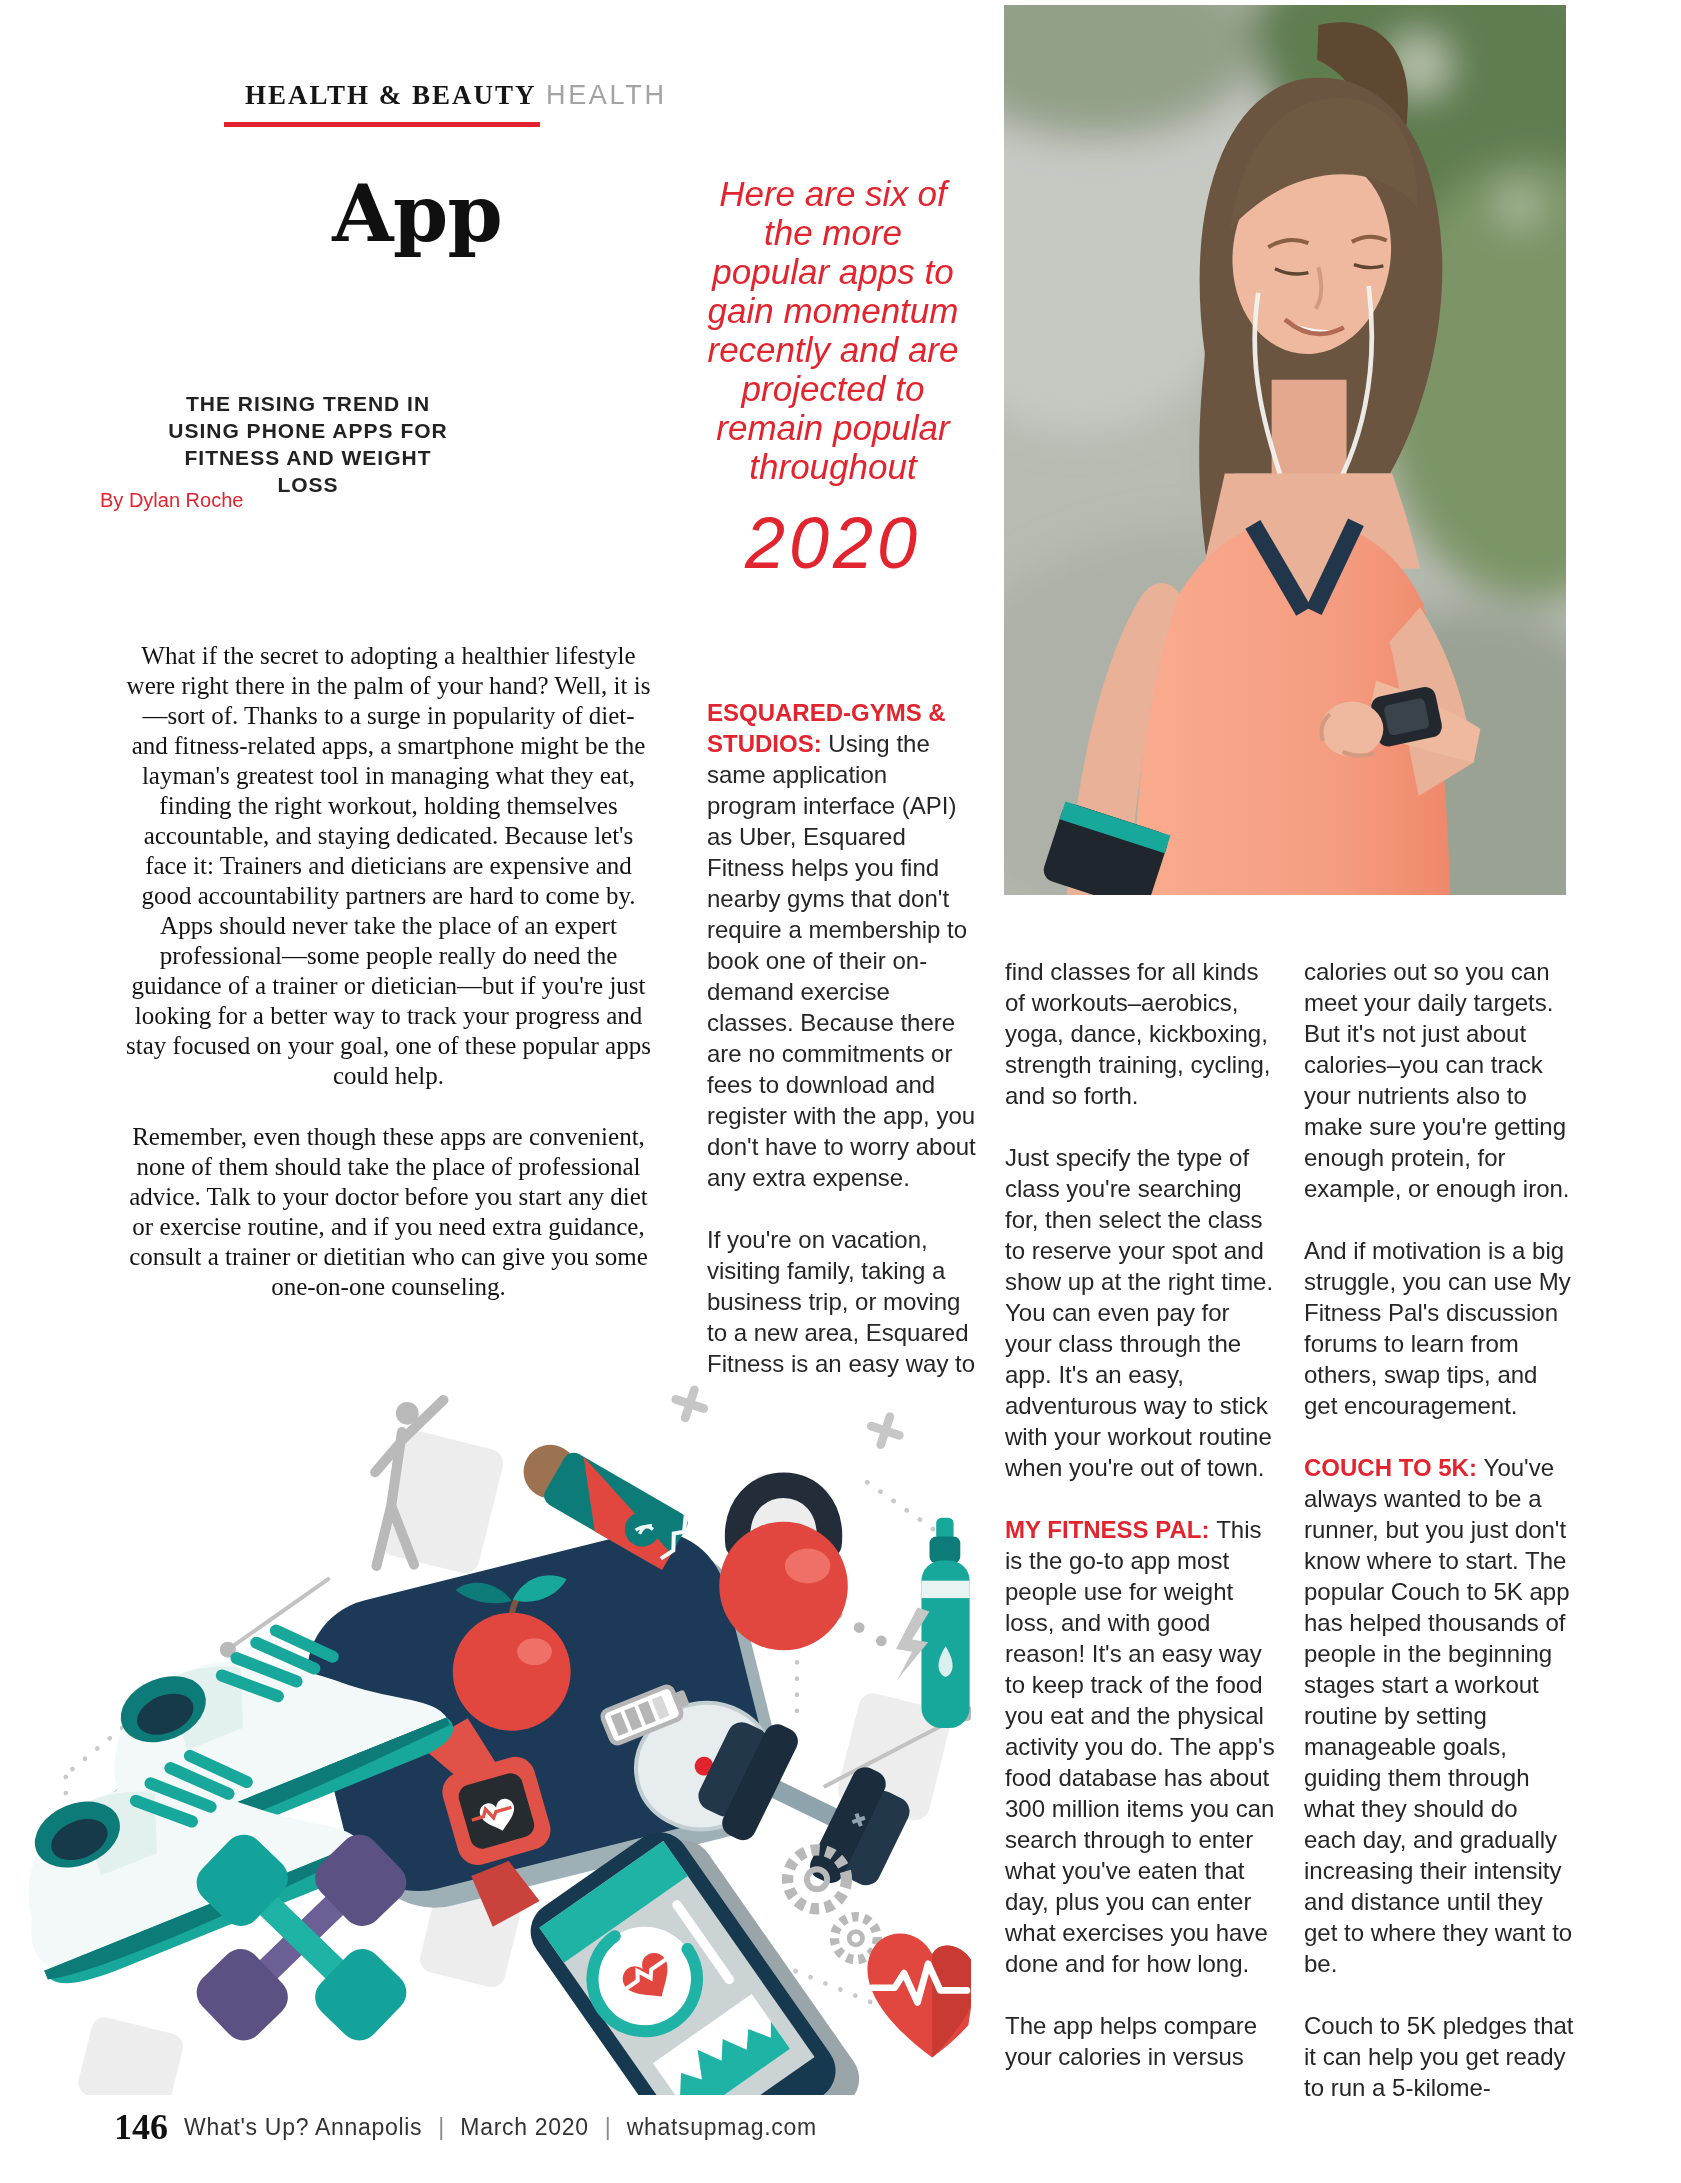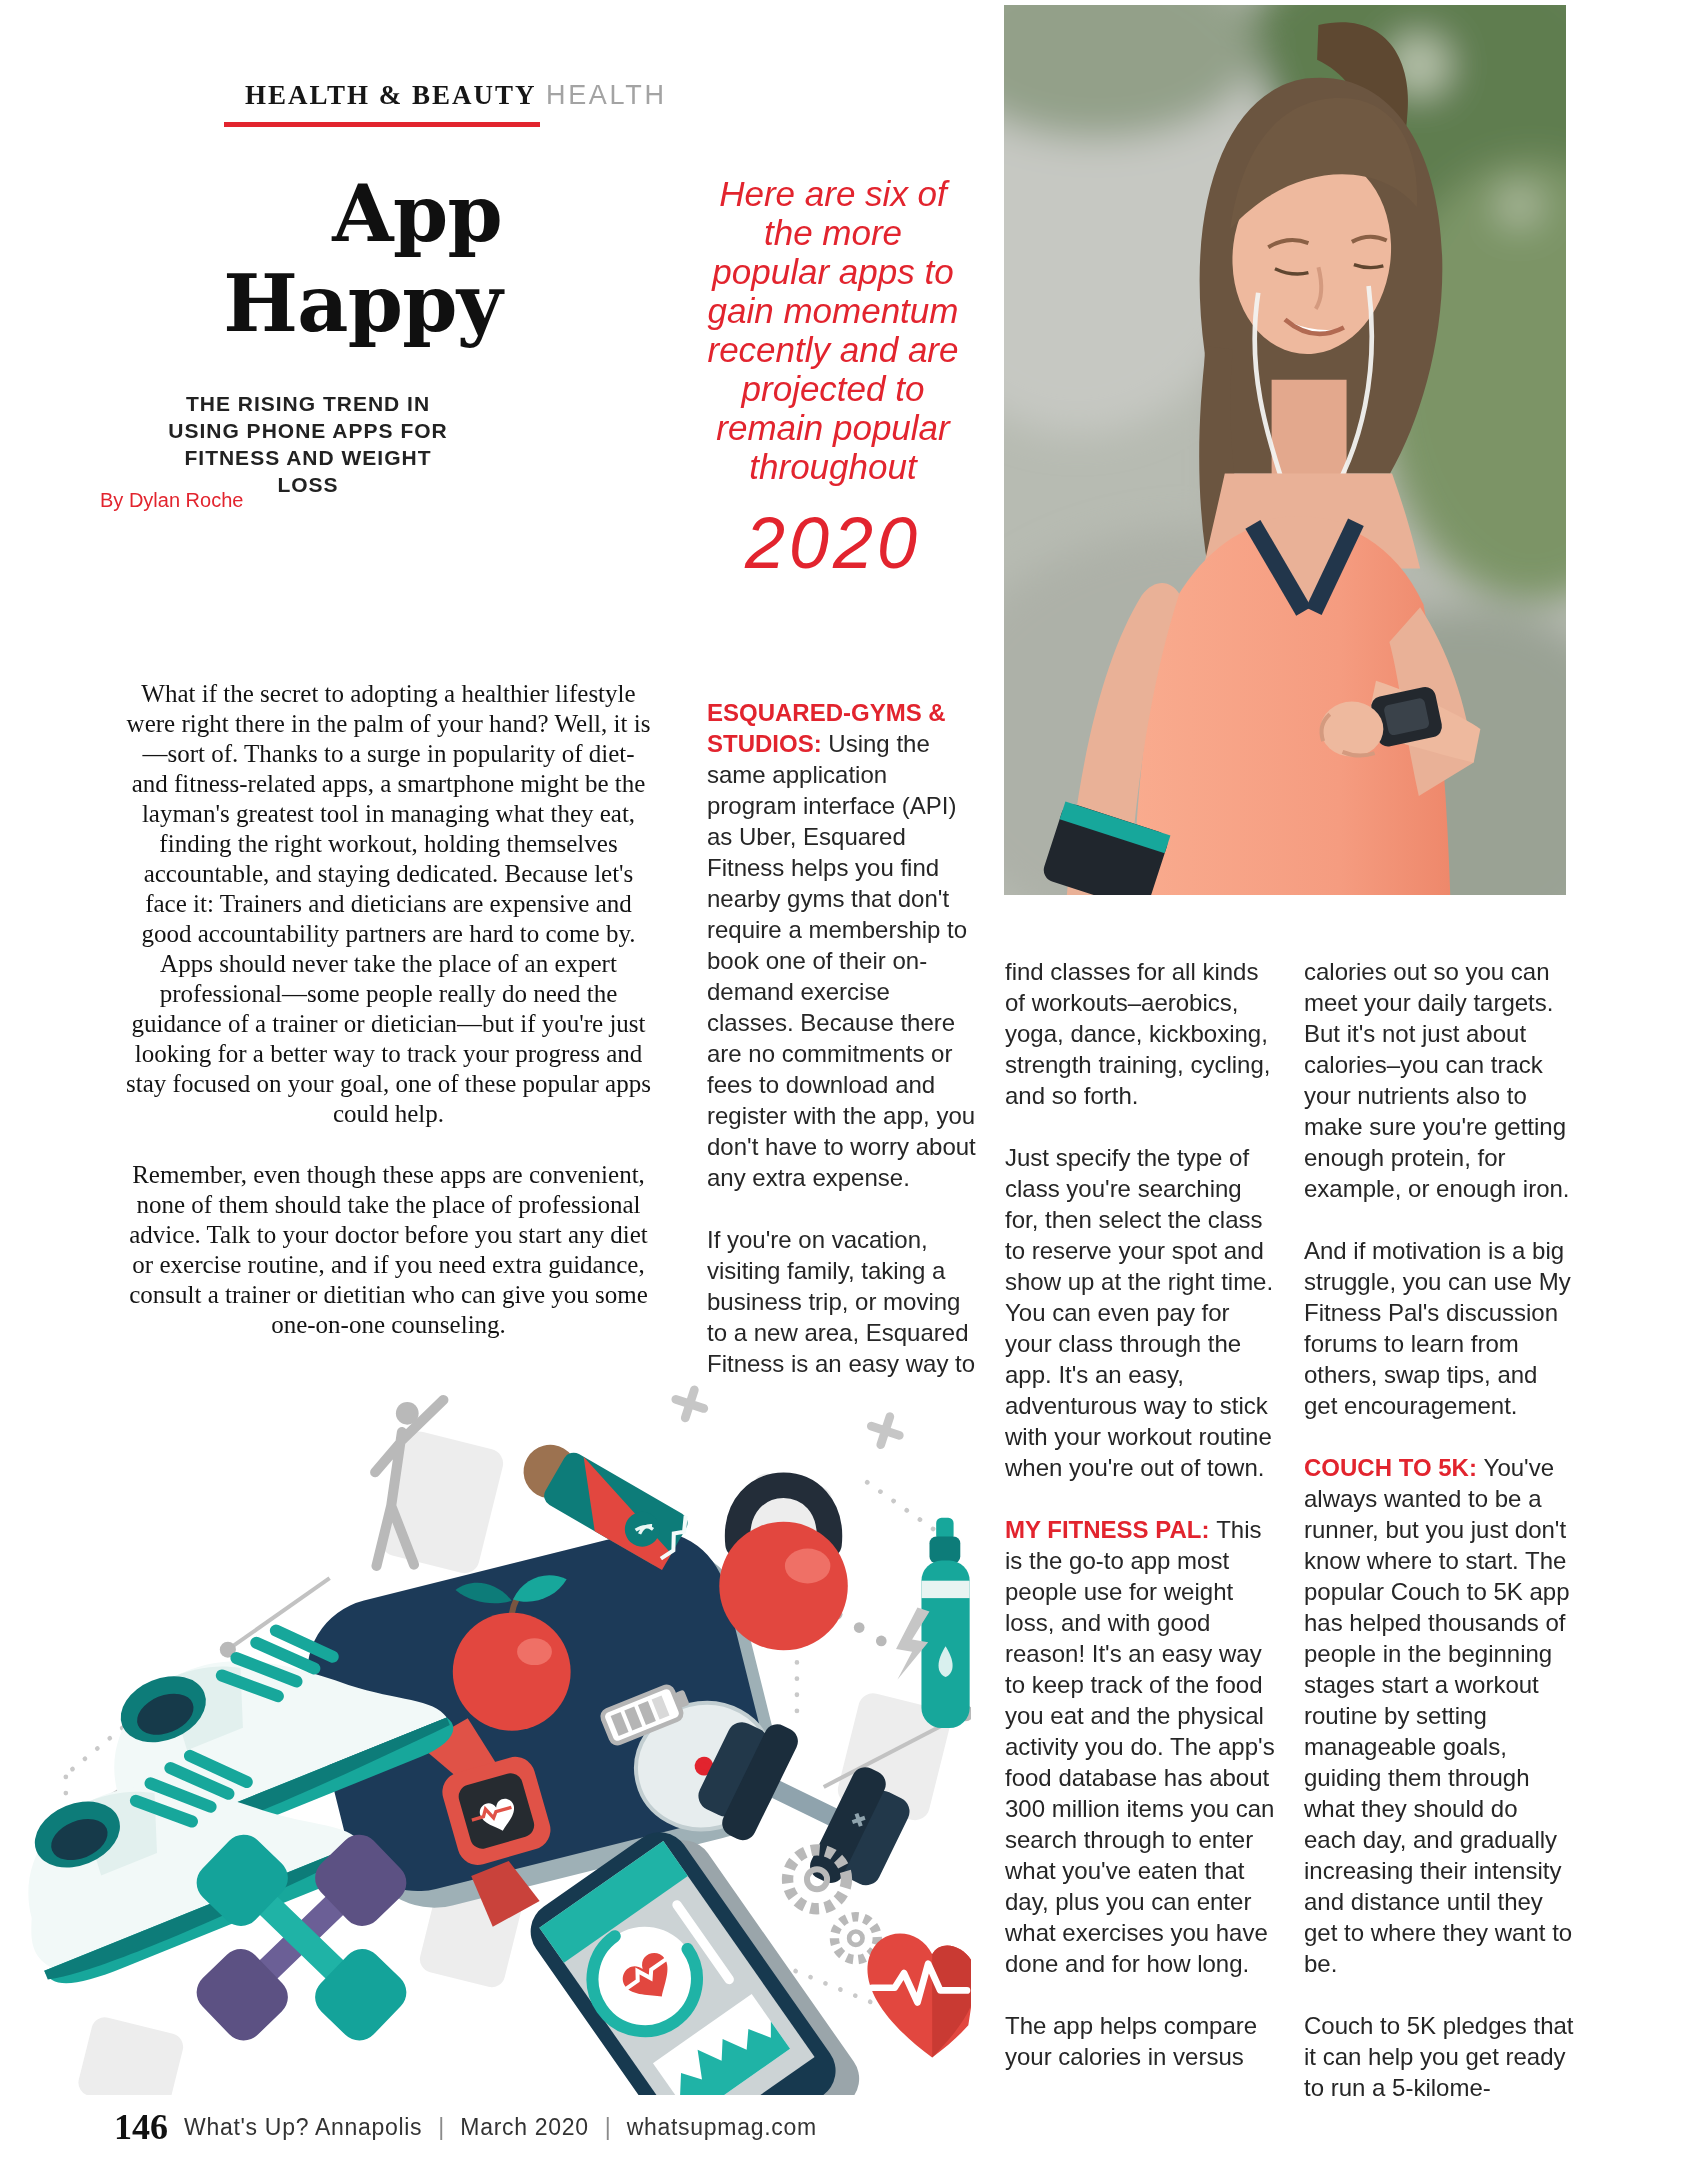--- a/index.html
+++ b/index.html
@@ -18,21 +18,21 @@
   .title{left:100px;top:169px;width:402px;text-align:right;
          font-family:"DejaVu Serif","Liberation Serif",serif;font-weight:700;
          font-size:79px;line-height:90px;letter-spacing:-0.7px;color:#101010;}
   .subtitle{left:154px;top:390px;width:308px;text-align:center;font-weight:700;
             font-size:21px;line-height:27px;letter-spacing:1px;color:#222;}
   .byline{left:100px;top:489px;width:402px;text-align:left;color:#e2242e;
           font-weight:400;font-size:20px;}
 
   
   .intro{left:124px;top:641px;width:529px;text-align:center;
-         font-family:"Liberation Serif",serif;font-size:25px;line-height:30px;color:#141414;margin-top:38px;}
+         font-family:"Liberation Serif",serif;font-size:25px;line-height:30px;color:#141414;}
   .intro p{margin:0 0 31px 0;}
 
   
   .pullquote{left:706px;top:174px;width:254px;text-align:center;color:#e2242e;
              font-style:italic;font-size:35px;line-height:39px;font-weight:400;}
   .pq-year{font-size:72px;line-height:1.05;margin-top:20px;letter-spacing:4px;font-weight:400;}
 
   
   .photo{left:1004px;top:5.4px;width:562px;height:890px;overflow:hidden;background:#b7bbb2;}
   .photo svg{display:block;width:100%;height:100%;}
@@ -58,21 +58,20 @@
 </head>
 <body>
 
 <div class="abs kicker">
   <span>HEALTH &amp; BEAUTY</span><span class="secondary">HEALTH</span>
 </div>
 <div class="abs kicker-rule"></div>
 
 <div class="abs title">
   <div>App</div>
-  <div>Happy</div>
 </div>
 <div class="abs subtitle">THE RISING TREND IN USING PHONE APPS FOR FITNESS AND WEIGHT LOSS</div>
 <div class="abs byline">By Dylan Roche</div>
 
 <div class="abs intro">
   <p>What if the secret to adopting a healthier lifestyle were right there in the palm of your hand? Well, it is—sort of. Thanks to a surge in popularity of diet- and fitness-related apps, a smartphone might be the layman's greatest tool in managing what they eat, finding the right workout, holding themselves accountable, and staying dedicated. Because let's face it: Trainers and dieticians are expensive and good accountability partners are hard to come by. Apps should never take the place of an expert professional—some people really do need the guidance of a trainer or dietician—but if you're just looking for a better way to track your progress and stay focused on your goal, one of these popular apps could help.</p>
   <p>Remember, even though these apps are convenient, none of them should take the place of professional advice. Talk to your doctor before you start any diet or exercise routine, and if you need extra guidance, consult a trainer or dietitian who can give you some one-on-one counseling.</p>
 </div>
 
 <div class="abs pullquote">

